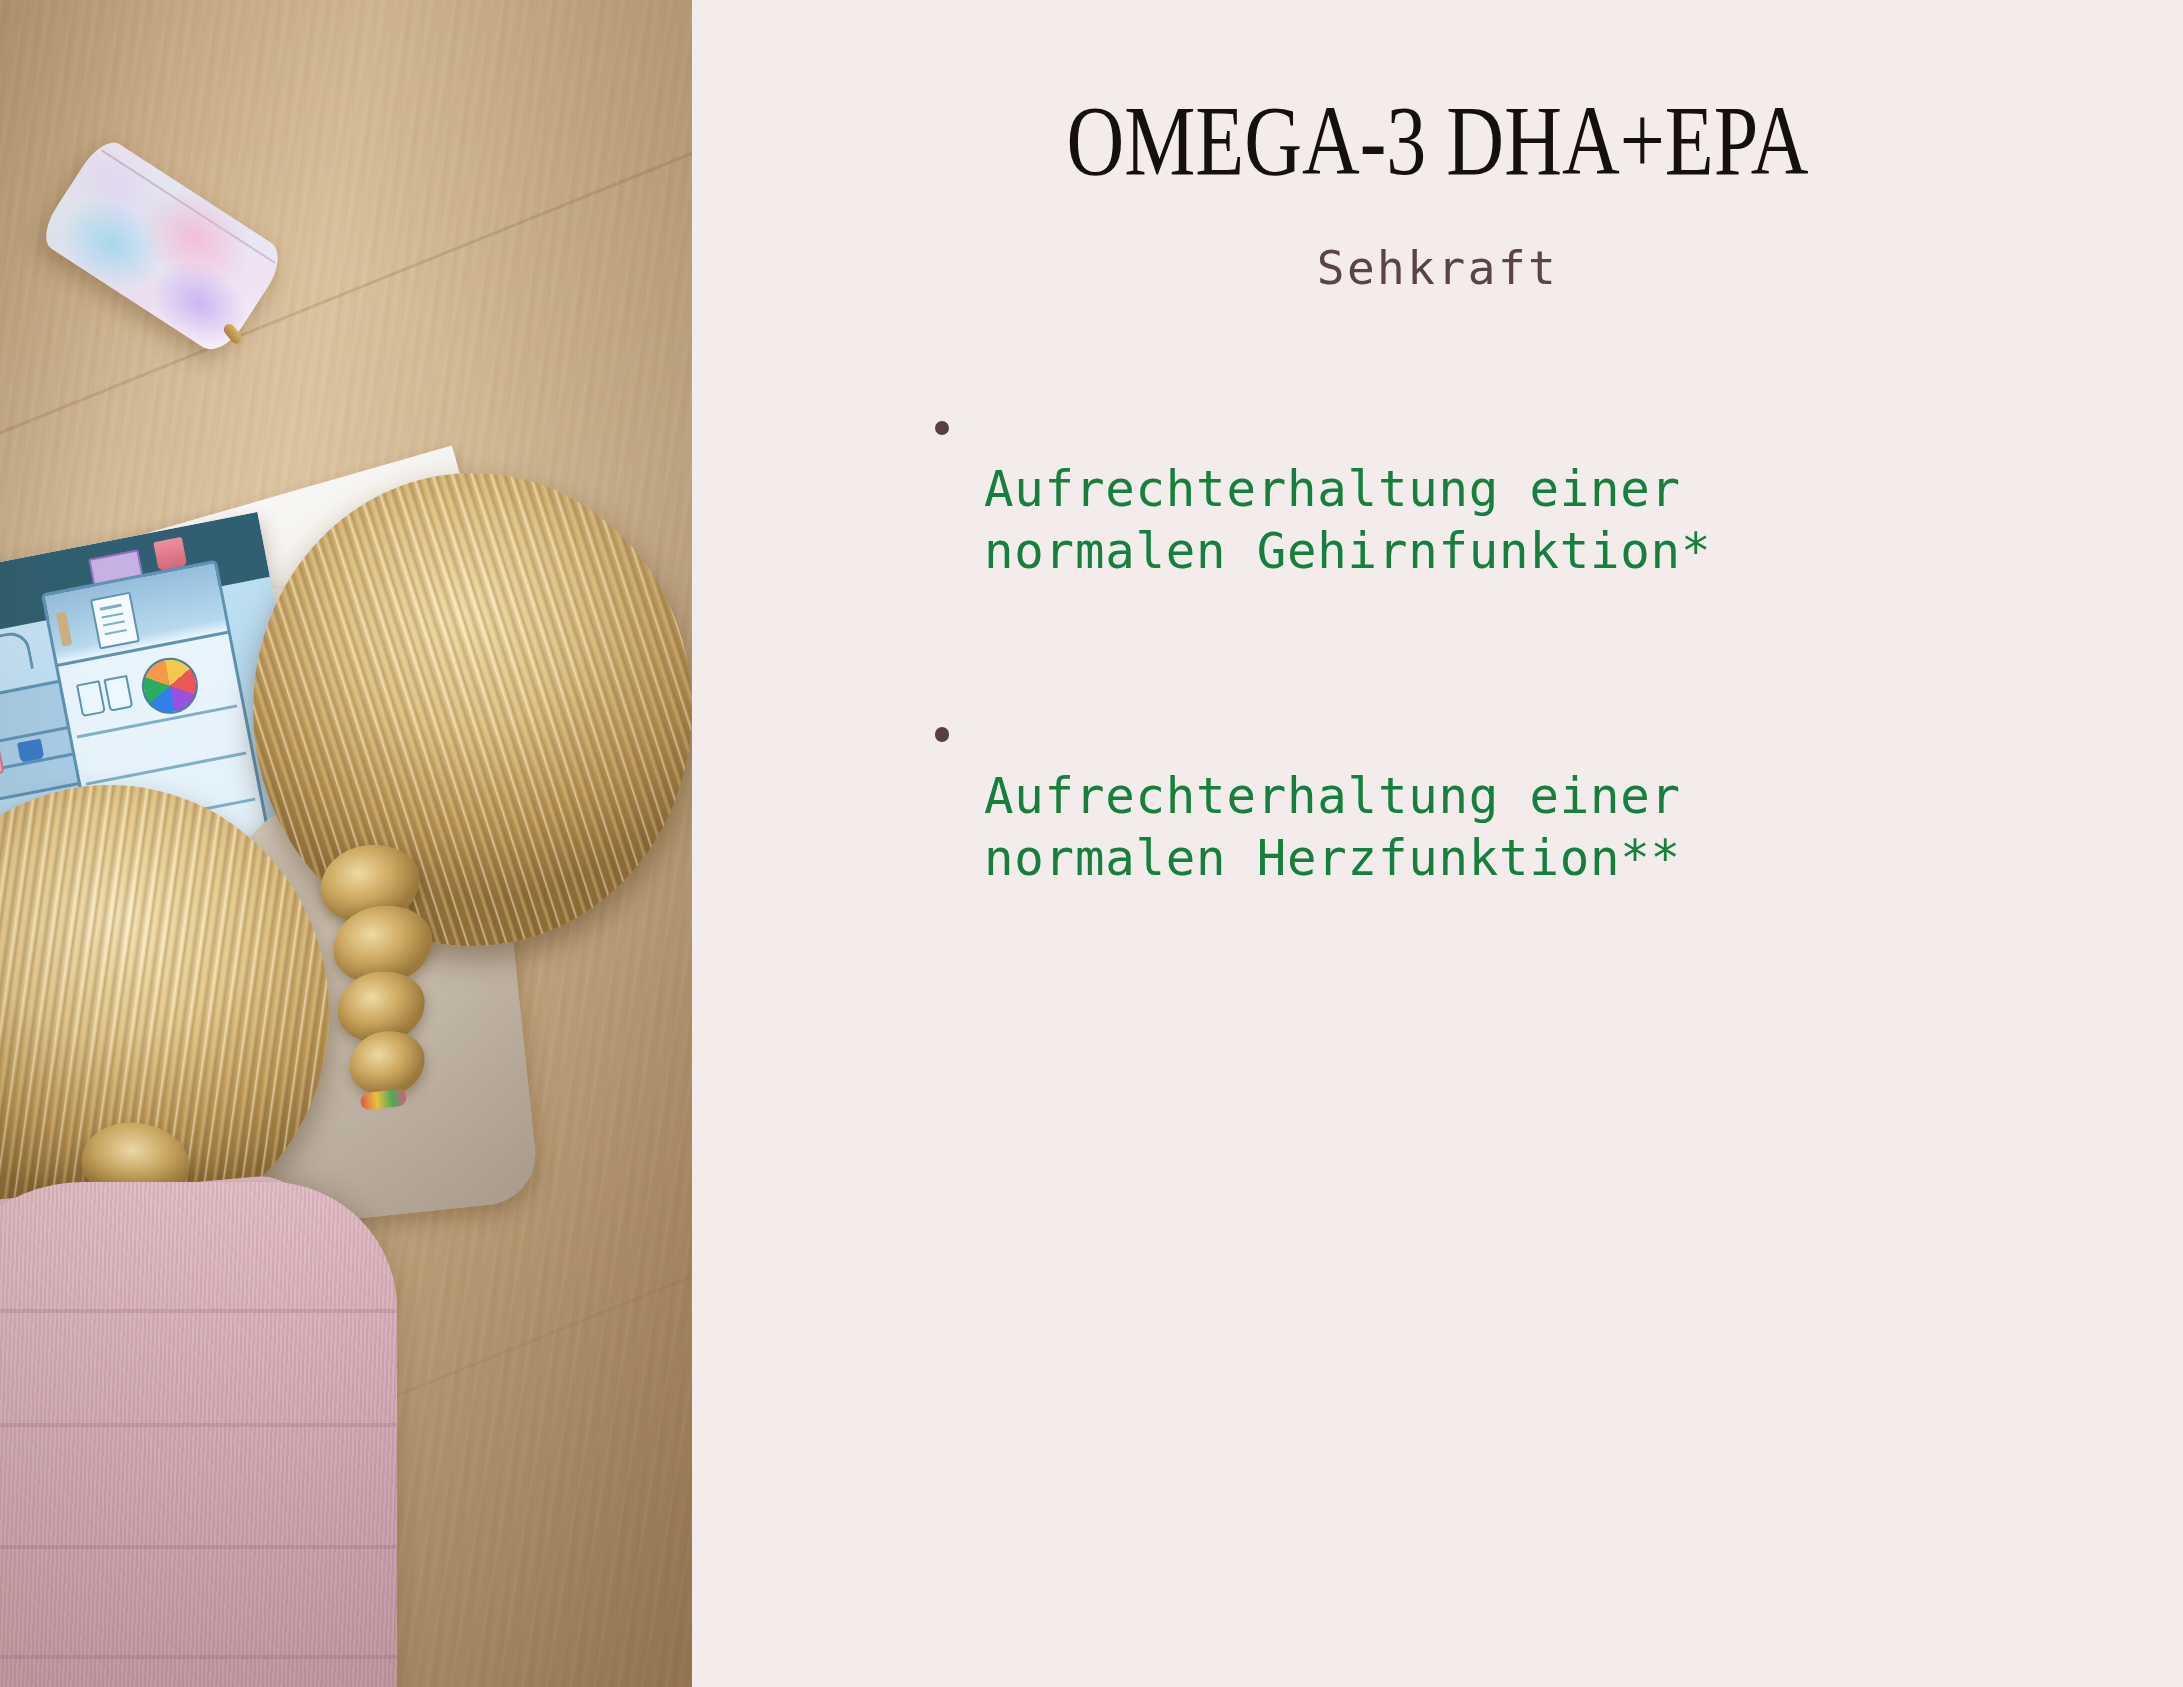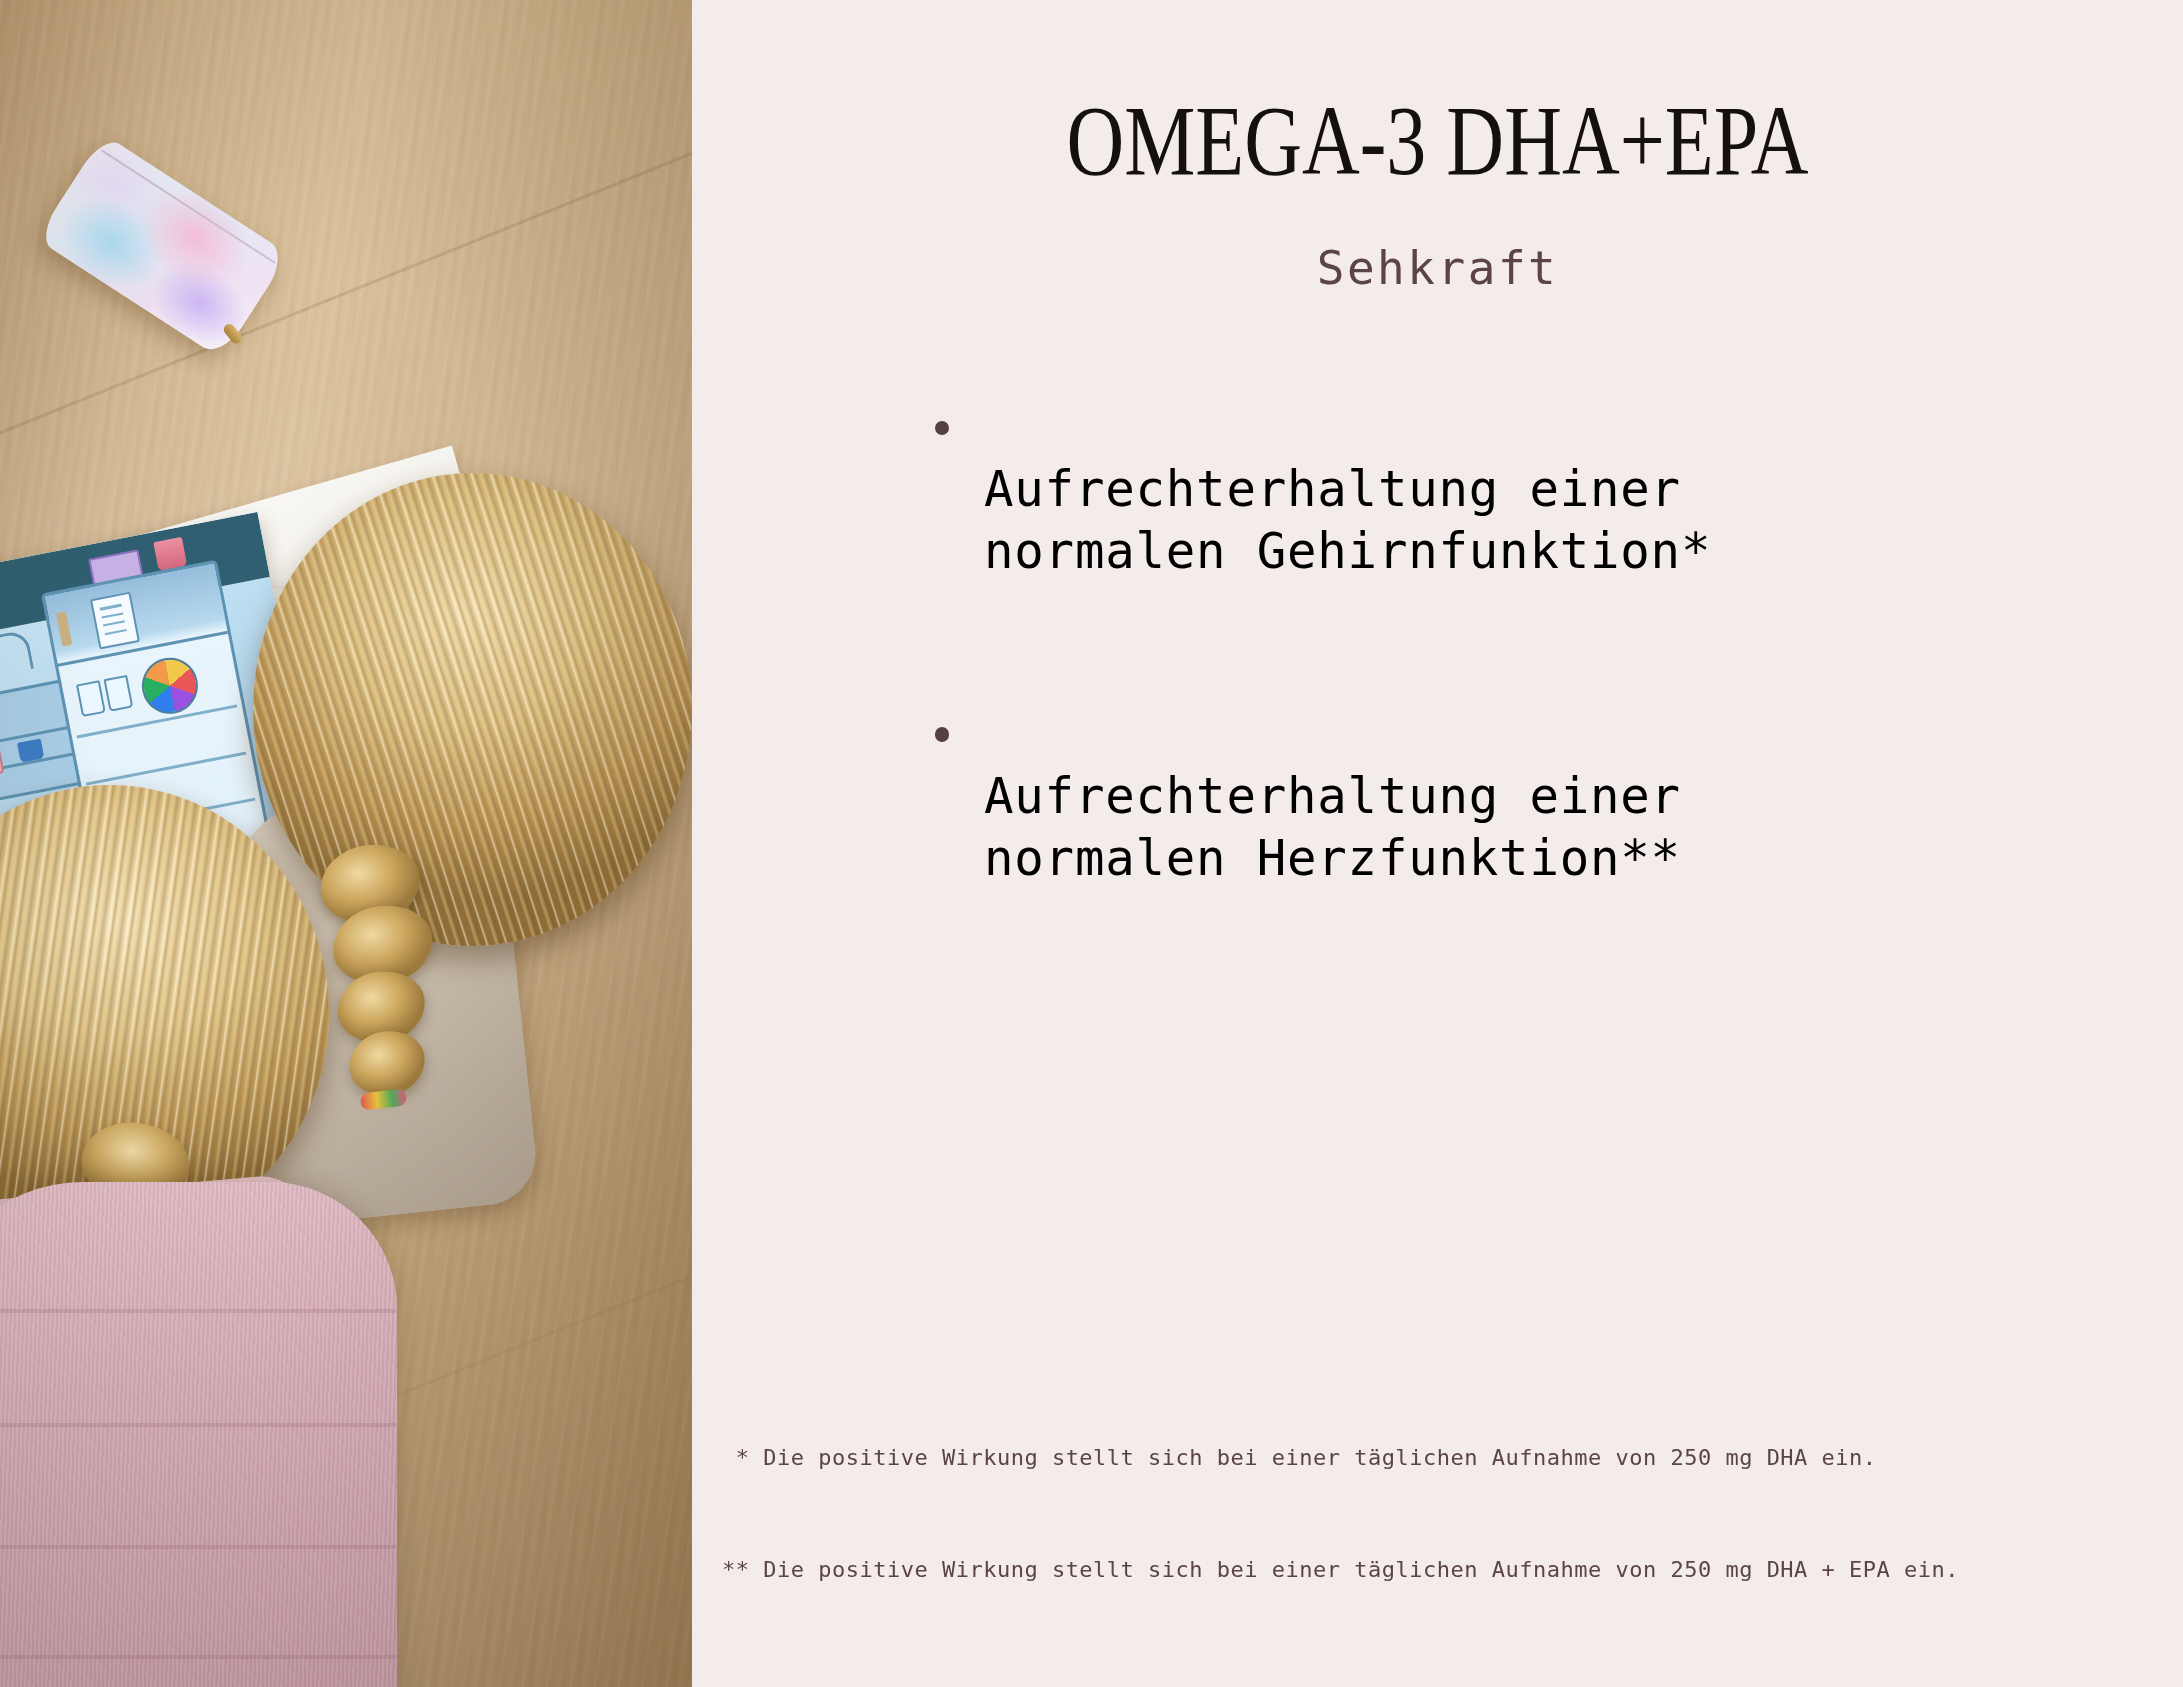--- a/index.html
+++ b/index.html
@@ -354,21 +354,21 @@
     width: 1198px;
   }
   .bullet-item {
     position: relative;
     padding-left: 51px;
     margin-bottom: 120px;
     font-family: "DejaVu Sans Mono", "Liberation Mono", monospace;
     font-size: 49px;
     line-height: 1.27;
     letter-spacing: 0.8px;
-    color: #000000;
+    color: #15803d;
     white-space: pre-line;
   }
   .bullet-item:last-child { margin-bottom: 0; }
   .bullet-dot {
     position: absolute;
     left: 1.7px; top: 23.6px;
     width: 14.3px; height: 14.3px;
     border-radius: 50%;
     background: #574040;
   }
@@ -484,20 +484,16 @@
       <div class="bullet-item">
         <span class="bullet-dot"></span><span>Aufrechterhaltung einer
 normalen Gehirnfunktion*</span>
       </div>
       <div class="bullet-item">
         <span class="bullet-dot"></span><span>Aufrechterhaltung einer
 normalen Herzfunktion**</span>
       </div>
     </div>
 
-    <div id="footnotes">
-      <div> * Die positive Wirkung stellt sich bei einer täglichen Aufnahme von 250 mg DHA ein.</div>
-      <div>** Die positive Wirkung stellt sich bei einer täglichen Aufnahme von 250 mg DHA + EPA ein.</div>
-    </div>
 
   </div>
 </div>
 
 
 </body></html>

